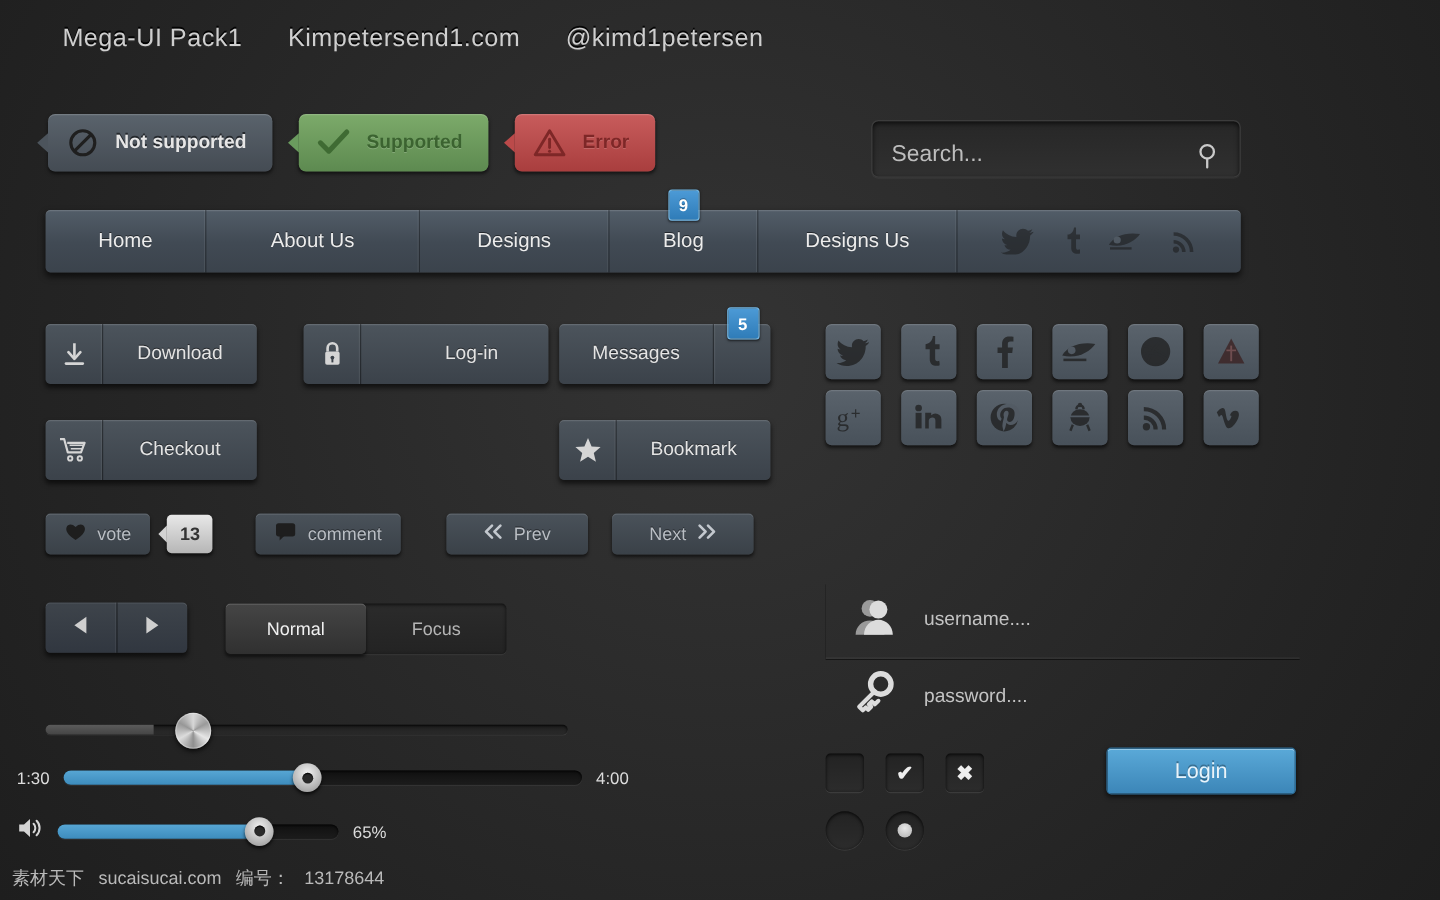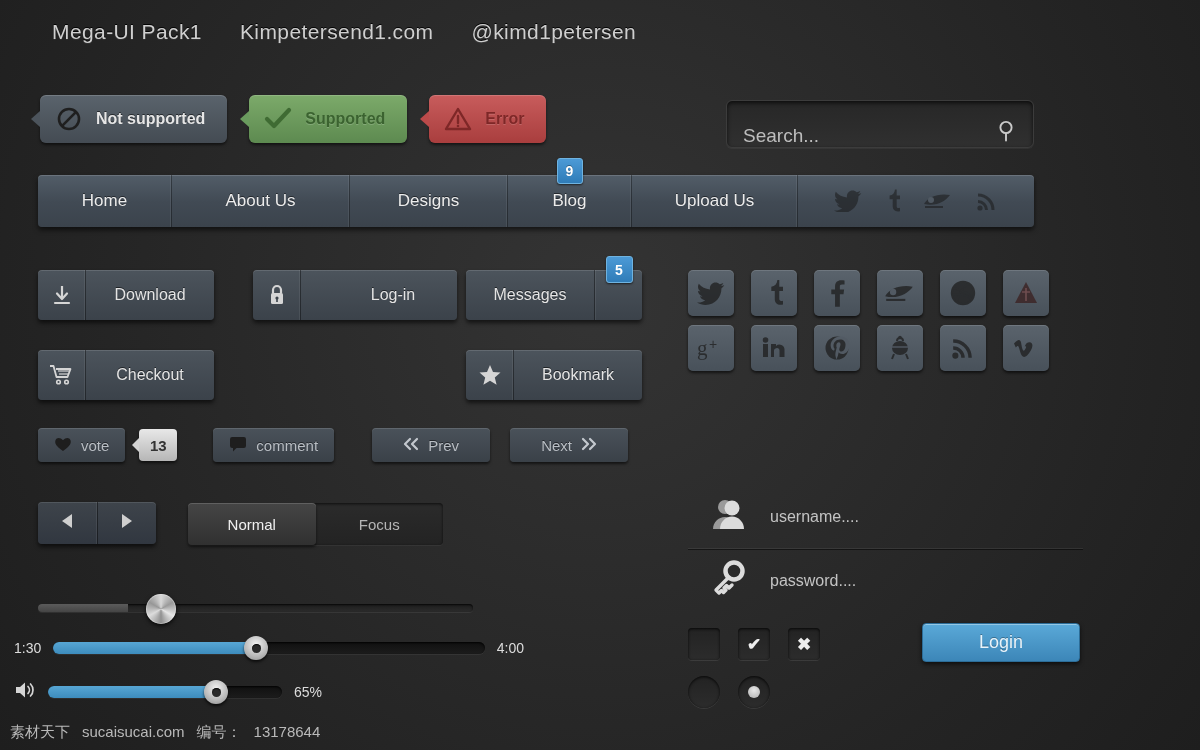--- a/index.html
+++ b/index.html
@@ -65,21 +65,21 @@
   .status.red .s-label { color:#7e2727; text-shadow: 0 1px 0 rgba(255,255,255,0.15); }
 
   
   .search {
     position: absolute; left: 726px; top: 100px;
     width: 308px; height: 48px;
     border-radius: 6px;
     background: linear-gradient(180deg,#272727 0%,#303030 100%);
     border: 1px solid #3c3c3c;
     box-shadow: inset 0 2px 4px rgba(0,0,0,0.7), 0 1px 0 rgba(255,255,255,0.05);
-    display: flex; align-items: flex-end; padding: 0 16px;
+    display: flex; align-items: flex-start; padding: 17px 16px;
   }
   .search-input {
     flex: 1; background: transparent; border: 0; outline: none;
     color: #cfcfcf; font-size: 19px; font-family: "Liberation Sans", sans-serif;
   }
   .search-input::placeholder { color: #bdbdbd; }
 
   
   .nav {
     position: absolute; left: 38px; top: 175px;
@@ -186,21 +186,21 @@
   .arrow-pair > div {
     flex: 1; display: flex; align-items: center; justify-content: center; cursor: pointer;
   }
   .arrow-pair > div:first-child {
     border-right: 1px solid rgba(0,0,0,0.45);
     box-shadow: inset -1px 0 0 rgba(255,255,255,0.07);
   }
 
   .tabs {
     position: absolute; left: 188px; top: 503px;
-    width: 255px; height: 42px; display: flex;
+    width: 234px; height: 42px; display: flex;
     border-radius: 4px;
     background: linear-gradient(180deg,#2b2b2b 0%,#232323 100%);
     box-shadow: inset 0 1px 3px rgba(0,0,0,0.7), 0 1px 0 rgba(255,255,255,0.05);
   }
   .tab {
     flex: 1; display: flex; align-items: center; justify-content: center;
     font-size: 15px; color: #b5b5b5; cursor: pointer;
   }
   .tab.active {
     color: #f0f0f0; border-radius: 4px;
@@ -432,21 +432,21 @@
       <span>About Us</span>
     </div>
     <div class="nav-item" style="width:158px">
       <span>Designs</span>
     </div>
     <div class="nav-item" style="width:124px">
       <span class="nav-badge">9</span>
       <span>Blog</span>
     </div>
     <div class="nav-item" style="width:166px">
-      <span>Upload Us</span>
+      <span>Designs Us</span>
     </div>
     <div class="nav-item nav-social">
       <span class="nsi">
         <svg width="28" height="22" viewBox="0 0 28 22">
           <path d="M27 3.2c-1 .45-2.1.75-3.2.9 1.15-.7 2-1.8 2.45-3.1-1.1.65-2.3 1.1-3.55 1.35C21.6 1.25 20.1.6 18.5.6c-3.1 0-5.6 2.5-5.6 5.6 0 .45.05.85.15 1.25C8.4 7.2 4.45 5.05 1.8 1.8c-.5.85-.8 1.85-.8 2.9 0 1.95 1 3.65 2.5 4.65-.9-.03-1.75-.28-2.5-.7v.07c0 2.7 1.95 4.95 4.5 5.5-.45.12-.95.18-1.45.18-.35 0-.7-.03-1.05-.1.7 2.2 2.75 3.8 5.2 3.85-1.9 1.5-4.3 2.4-6.9 2.4-.45 0-.9-.03-1.3-.08 2.45 1.6 5.4 2.5 8.55 2.5 10.25 0 15.85-8.5 15.85-15.85v-.72c1.1-.8 2.05-1.75 2.8-2.85z" fill="#1a1a1a"></path>
         </svg>
       </span>
       <span class="nsi">
         <svg width="16" height="24" viewBox="0 0 16 24">
           <path d="M11 0.5c-.4 3.5-2.2 5.6-5.4 6v3.8h3.1v7.3c0 3.1 1.9 4.9 5.1 4.9 1.1 0 2.2-.2 2.9-.6l-.9-3.1c-.4.2-.9.3-1.4.3-1.1 0-1.7-.6-1.7-1.9v-6.9h3.8V6.5h-3.8V0.5H11z" fill="#1a1a1a"></path>

